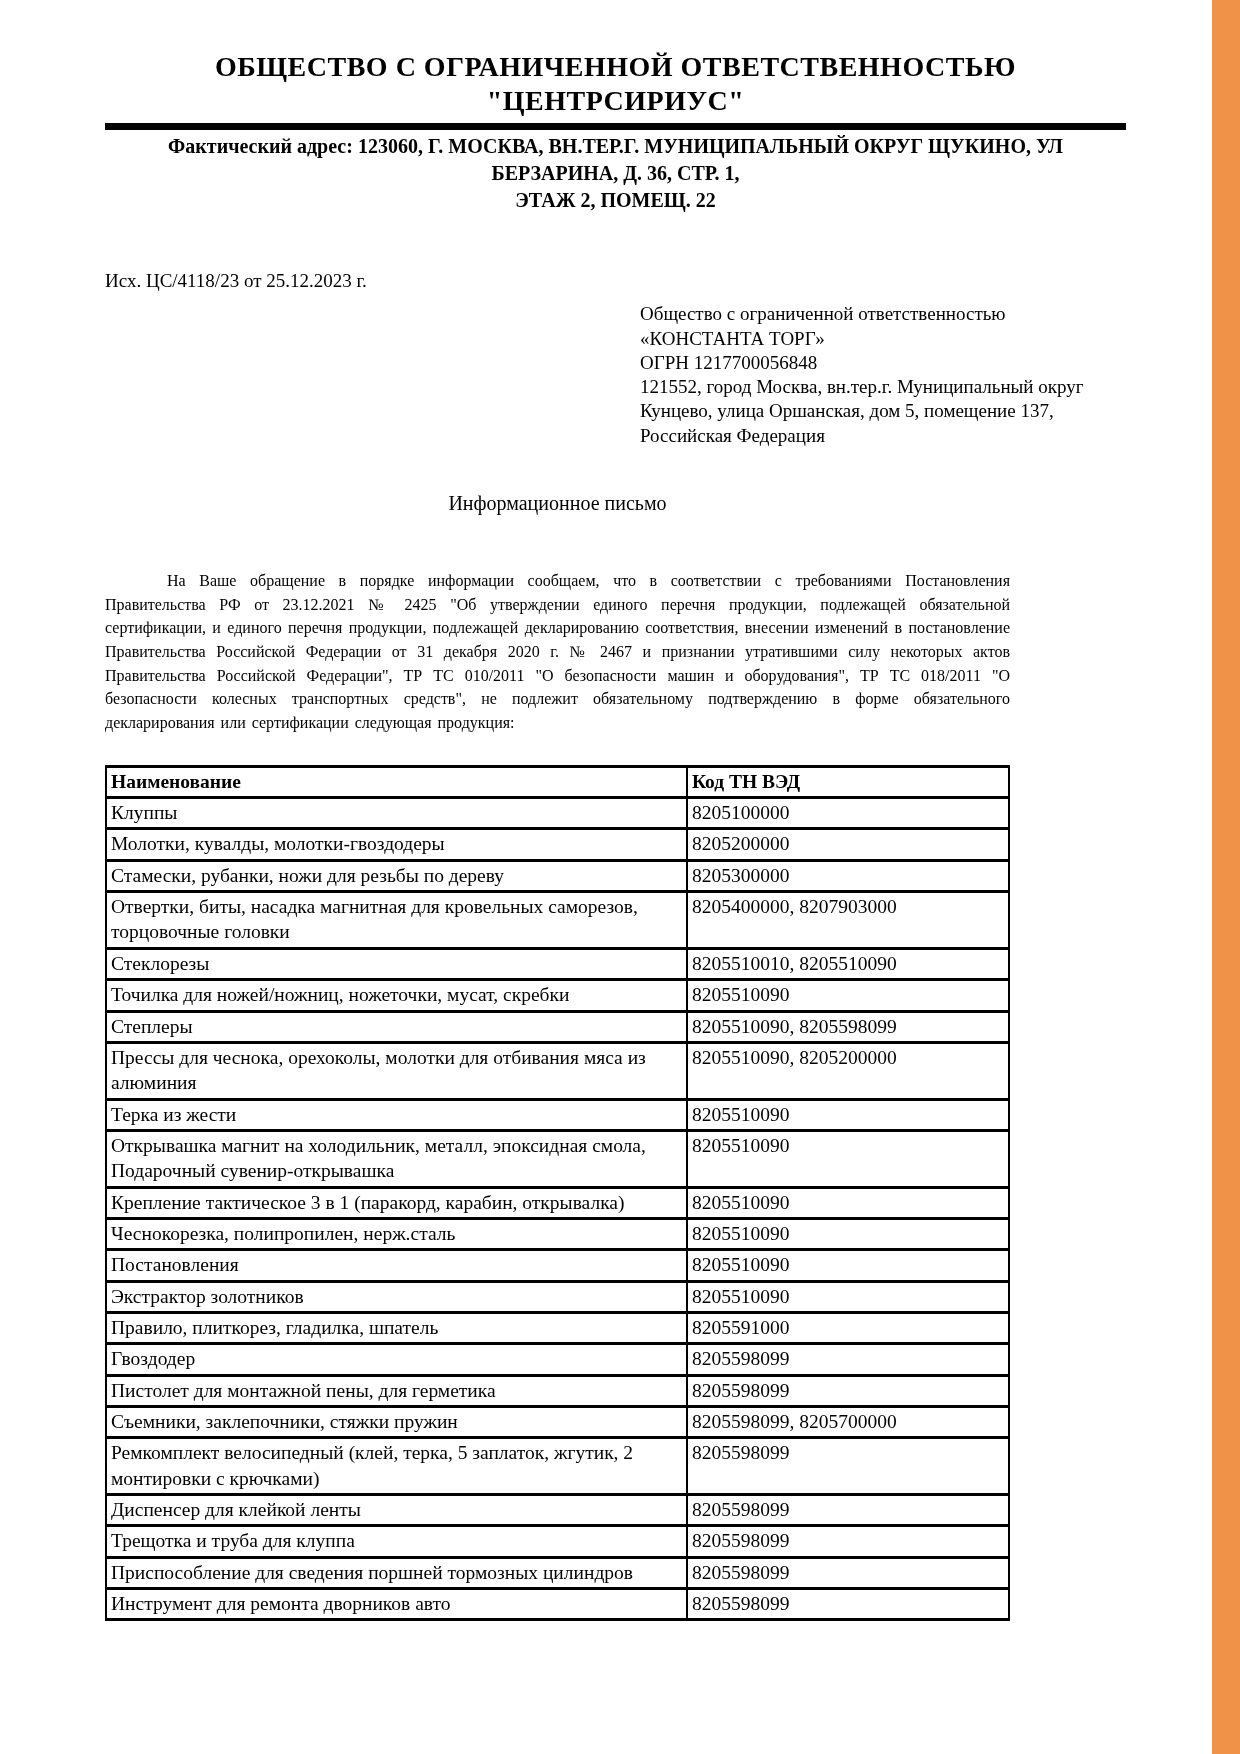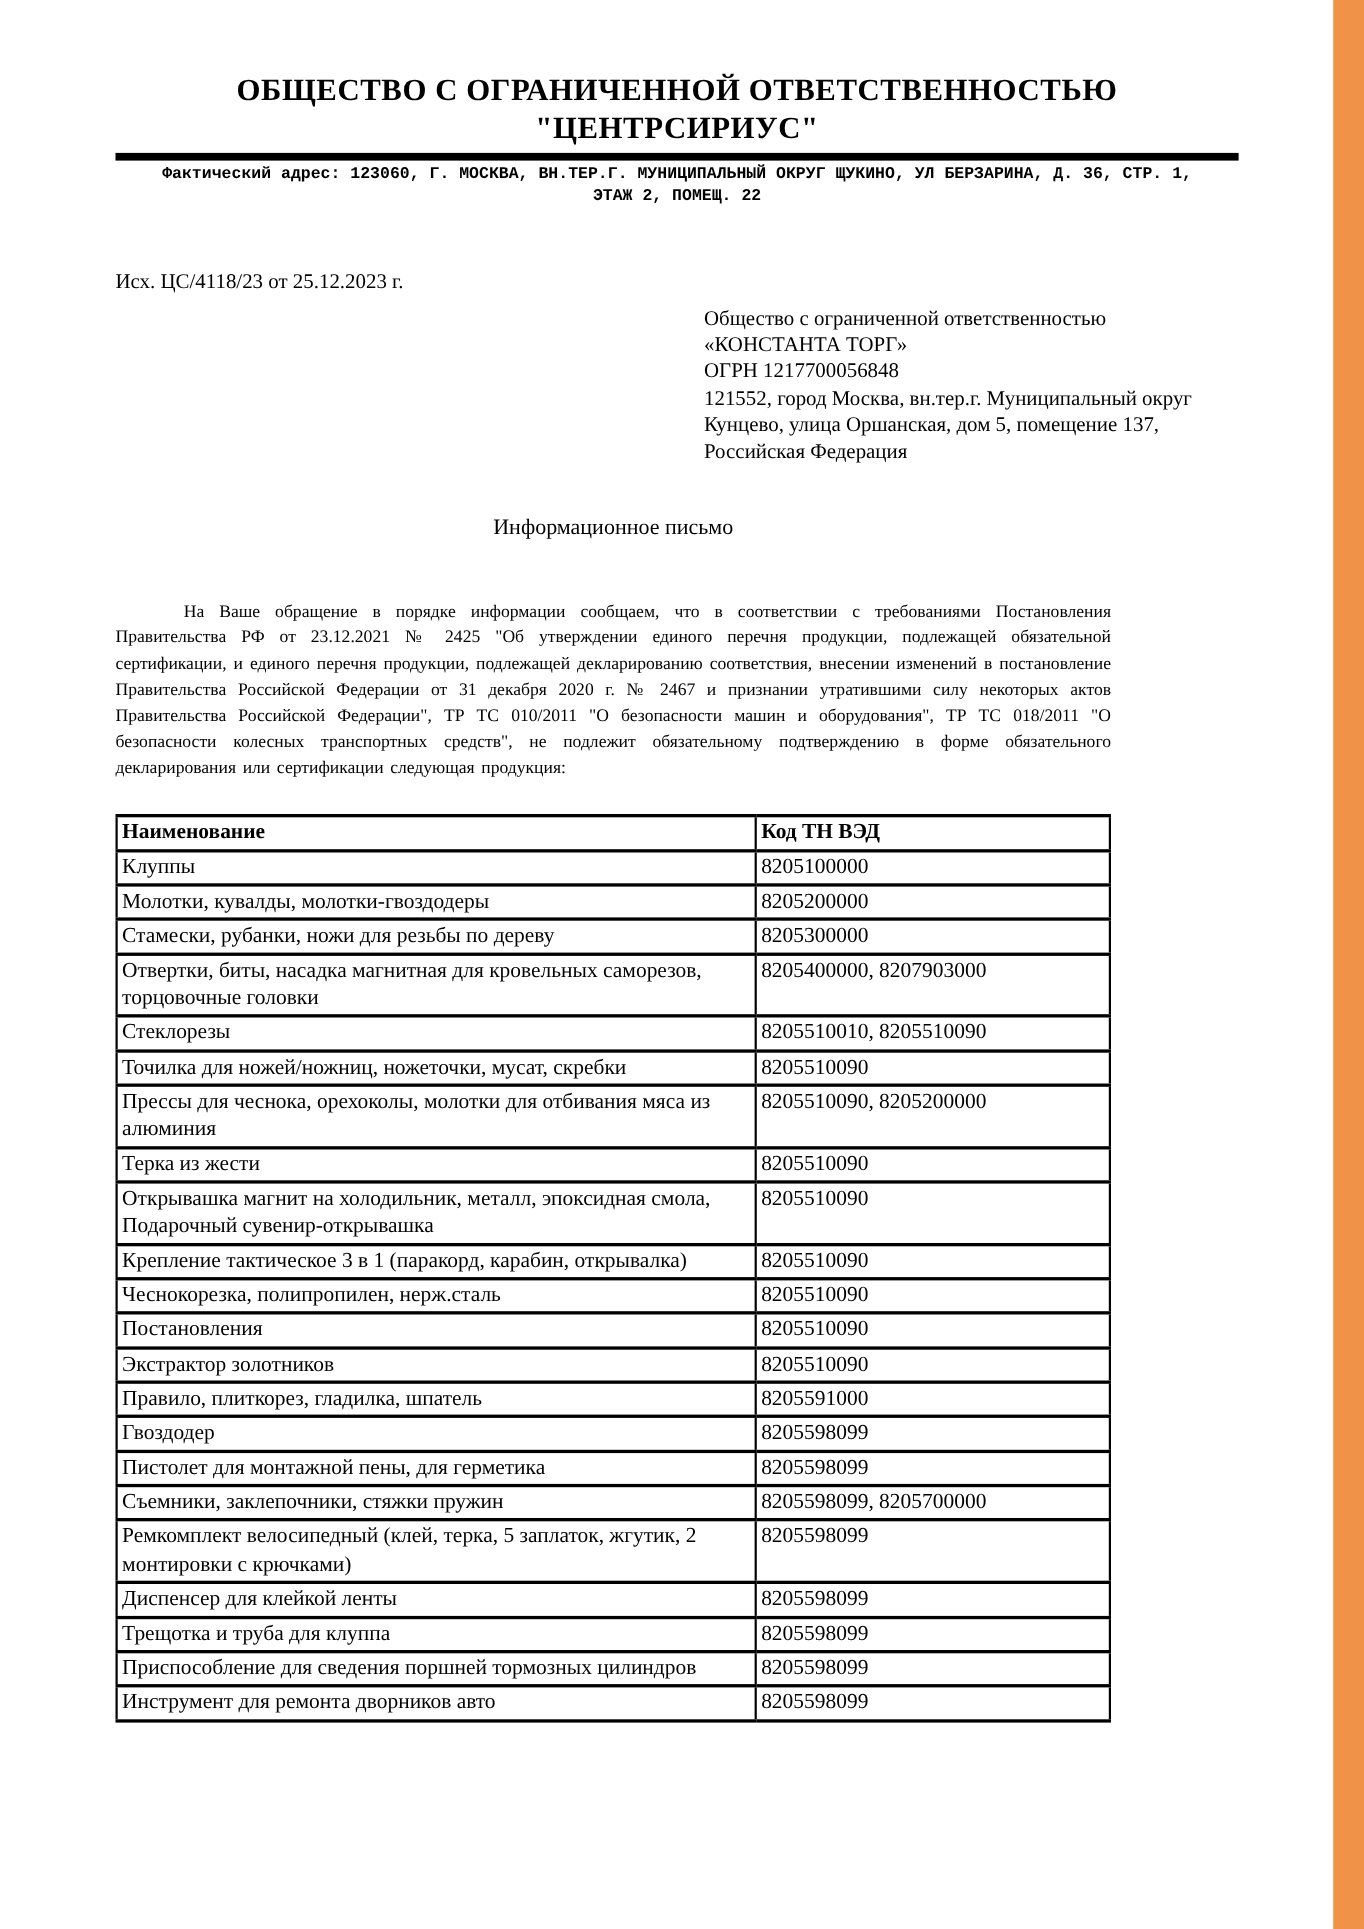--- a/index.html
+++ b/index.html
@@ -5,30 +5,30 @@
   html,body{margin:0;padding:0;}
   body{
     width:1240px;height:1754px;position:relative;background:#ffffff;
     font-family:"Liberation Serif","DejaVu Serif",serif;color:#000;
     -webkit-font-smoothing:antialiased;
   }
   .accent-bar{
     position:absolute;top:0;right:0;width:28px;height:1754px;background:#F09348;
   }
   .page{
-    position:absolute;left:105px;top:16px;width:905px;
+    position:absolute;left:105px;top:0;width:905px;
   }
   .letterhead{width:1021px;text-align:center;}
   .company-name{
     margin-top:50px;font-weight:bold;font-size:28px;line-height:1.2;
     letter-spacing:.5px;
   }
   .rule{height:7px;background:#000;margin-top:6px;width:1021px;}
   .address{
-    margin-top:3px;font-size:15px;font-weight:600;line-height:1.35;font-family:Liberation Mono, monospace;
+    margin-top:3px;font-size:20px;font-weight:600;line-height:1.35;
   }
   .ref-line{margin-top:56px;font-size:19px;}
   .recipient{
     margin-top:10px;margin-left:535px;font-size:19px;line-height:1.28;width:460px;
   }
   .letter-title{
     margin-top:44px;text-align:center;font-size:20px;
   }
   .body-par{
     margin-top:54px;font-size:16px;line-height:1.48;text-align:justify;
@@ -108,20 +108,24 @@
         </tr>
       <tr>
           <td class="cell-name">Стеклорезы</td>
           <td class="cell-code">8205510010, 8205510090</td>
         </tr>
       <tr>
           <td class="cell-name">Точилка для ножей/ножниц, ножеточки, мусат, скребки</td>
           <td class="cell-code">8205510090</td>
         </tr>
       <tr>
+          <td class="cell-name">Степлеры</td>
+          <td class="cell-code">8205510090, 8205598099</td>
+        </tr>
+      <tr>
           <td class="cell-name">Прессы для чеснока, орехоколы, молотки для отбивания мяса из алюминия</td>
           <td class="cell-code">8205510090, 8205200000</td>
         </tr>
       <tr>
           <td class="cell-name">Терка из жести</td>
           <td class="cell-code">8205510090</td>
         </tr>
       <tr>
           <td class="cell-name">Открывашка магнит на холодильник, металл, эпоксидная смола, Подарочный сувенир-открывашка</td>
           <td class="cell-code">8205510090</td>

